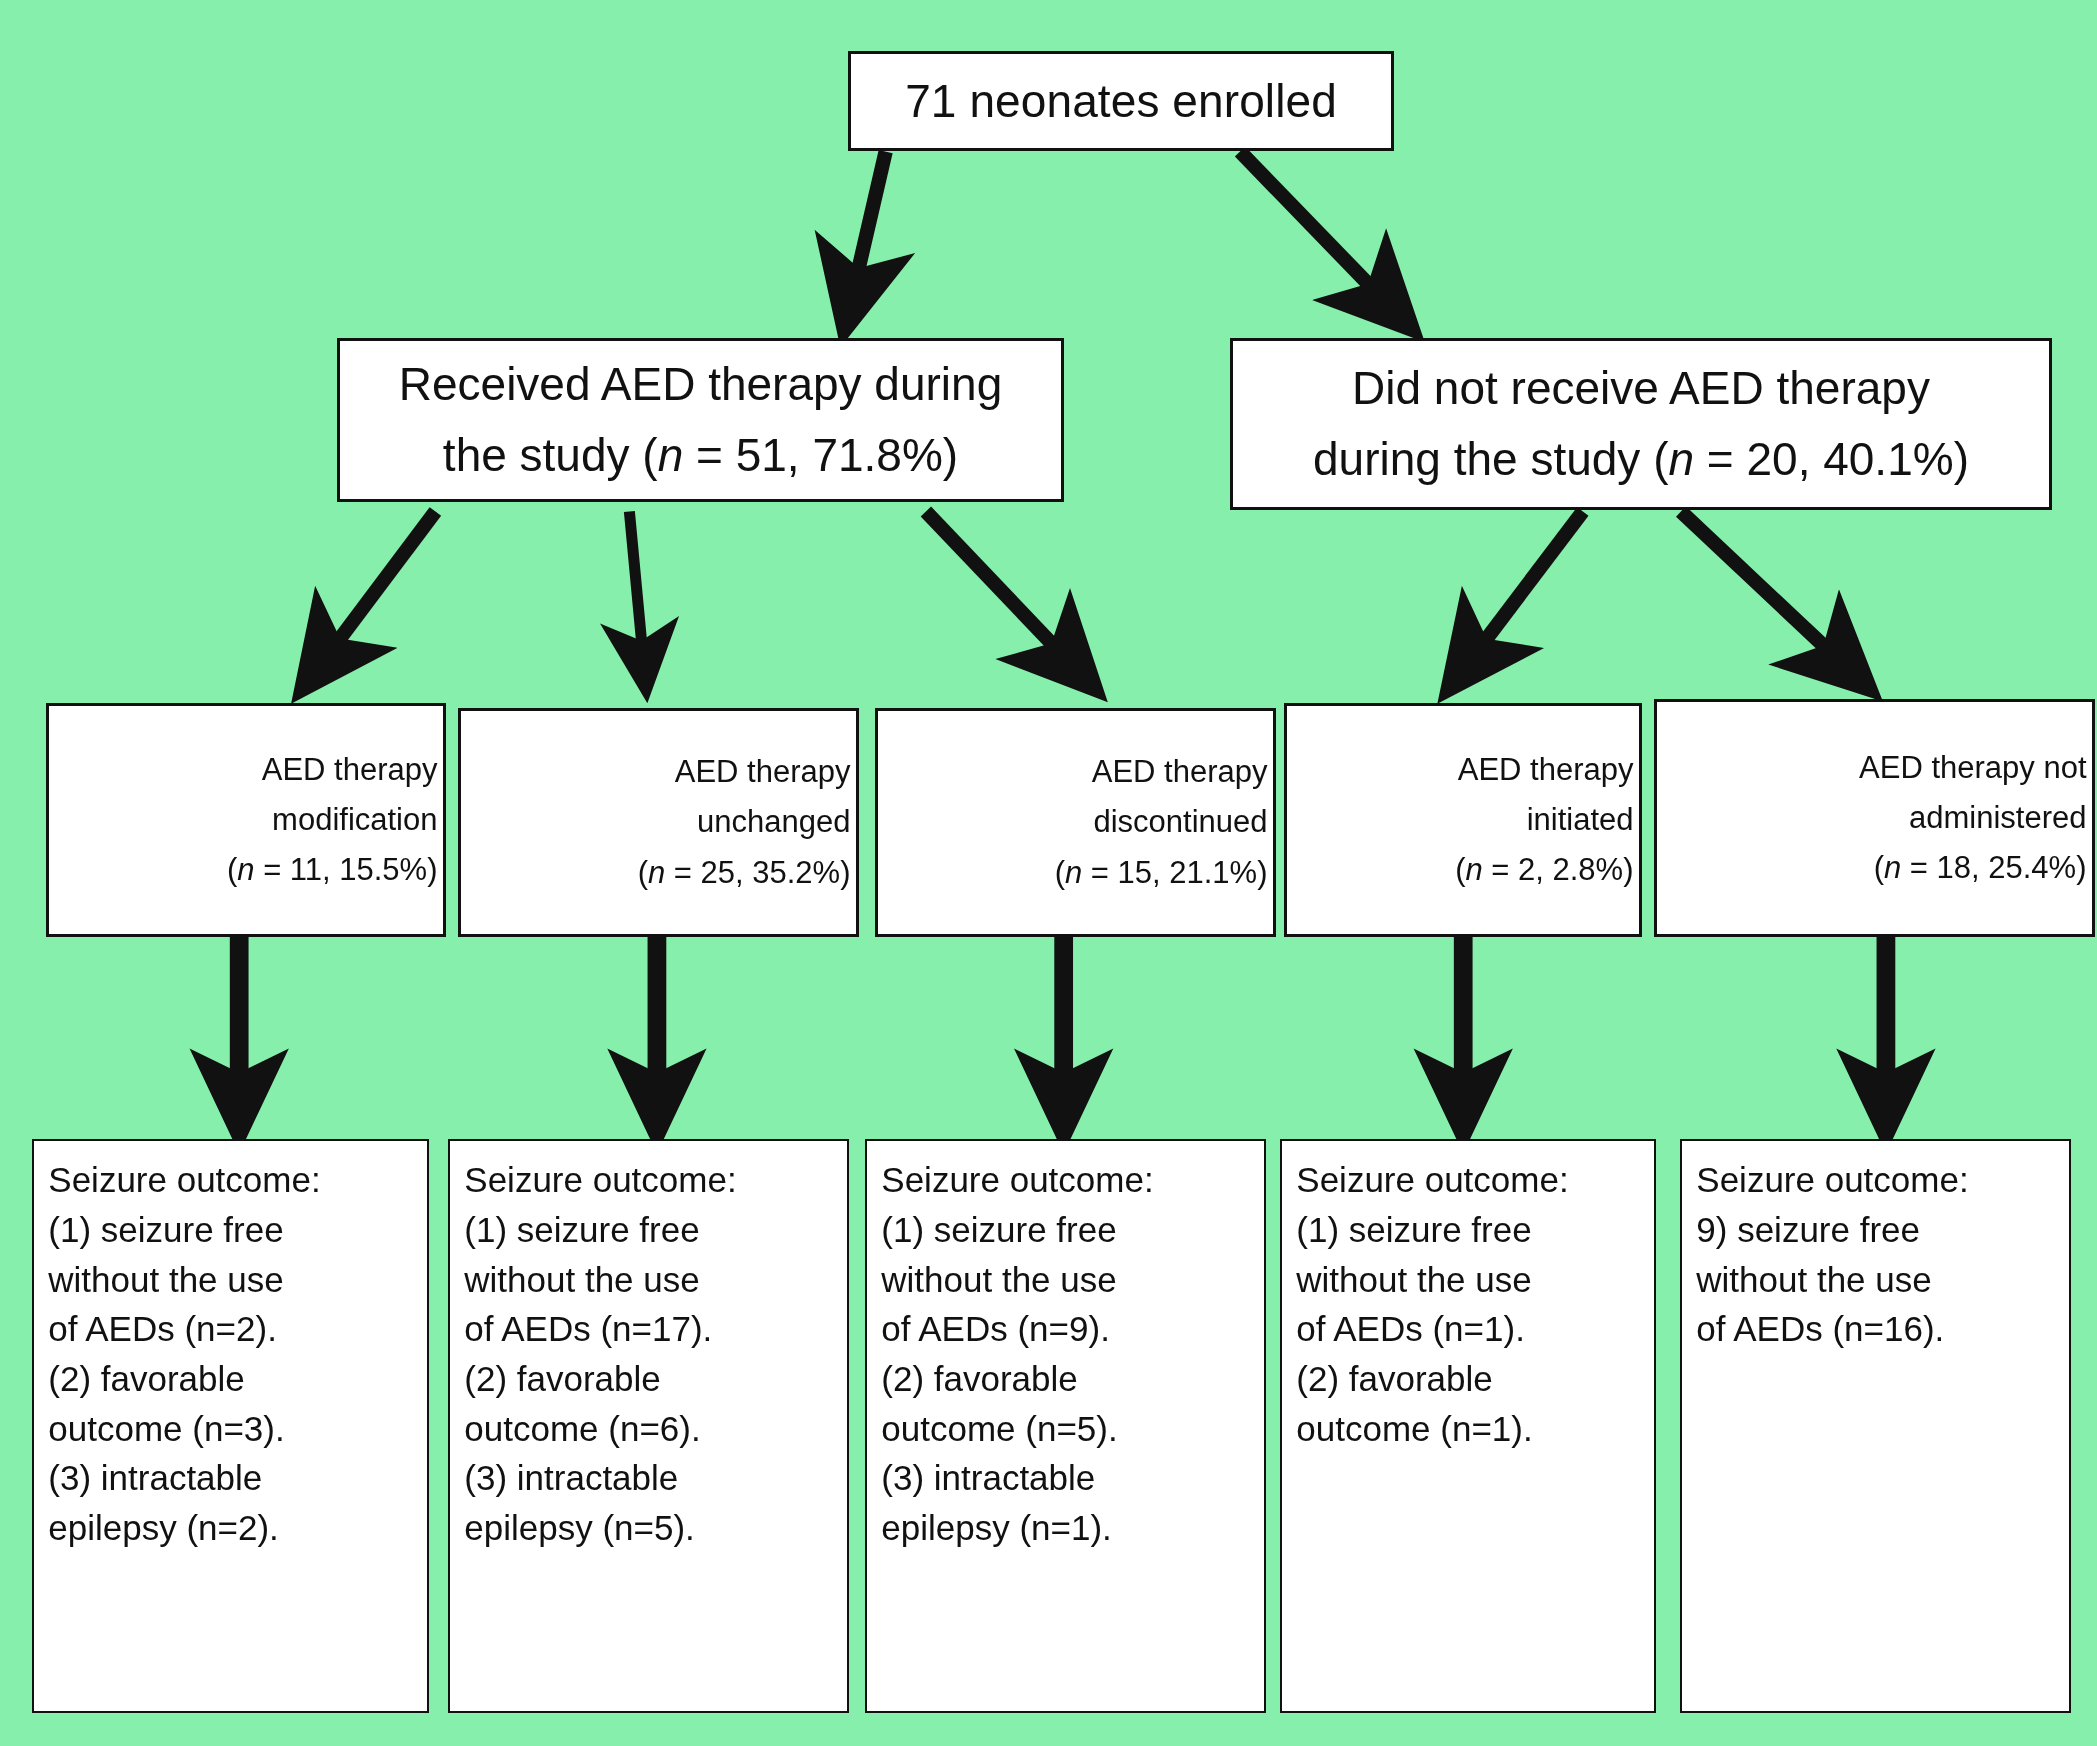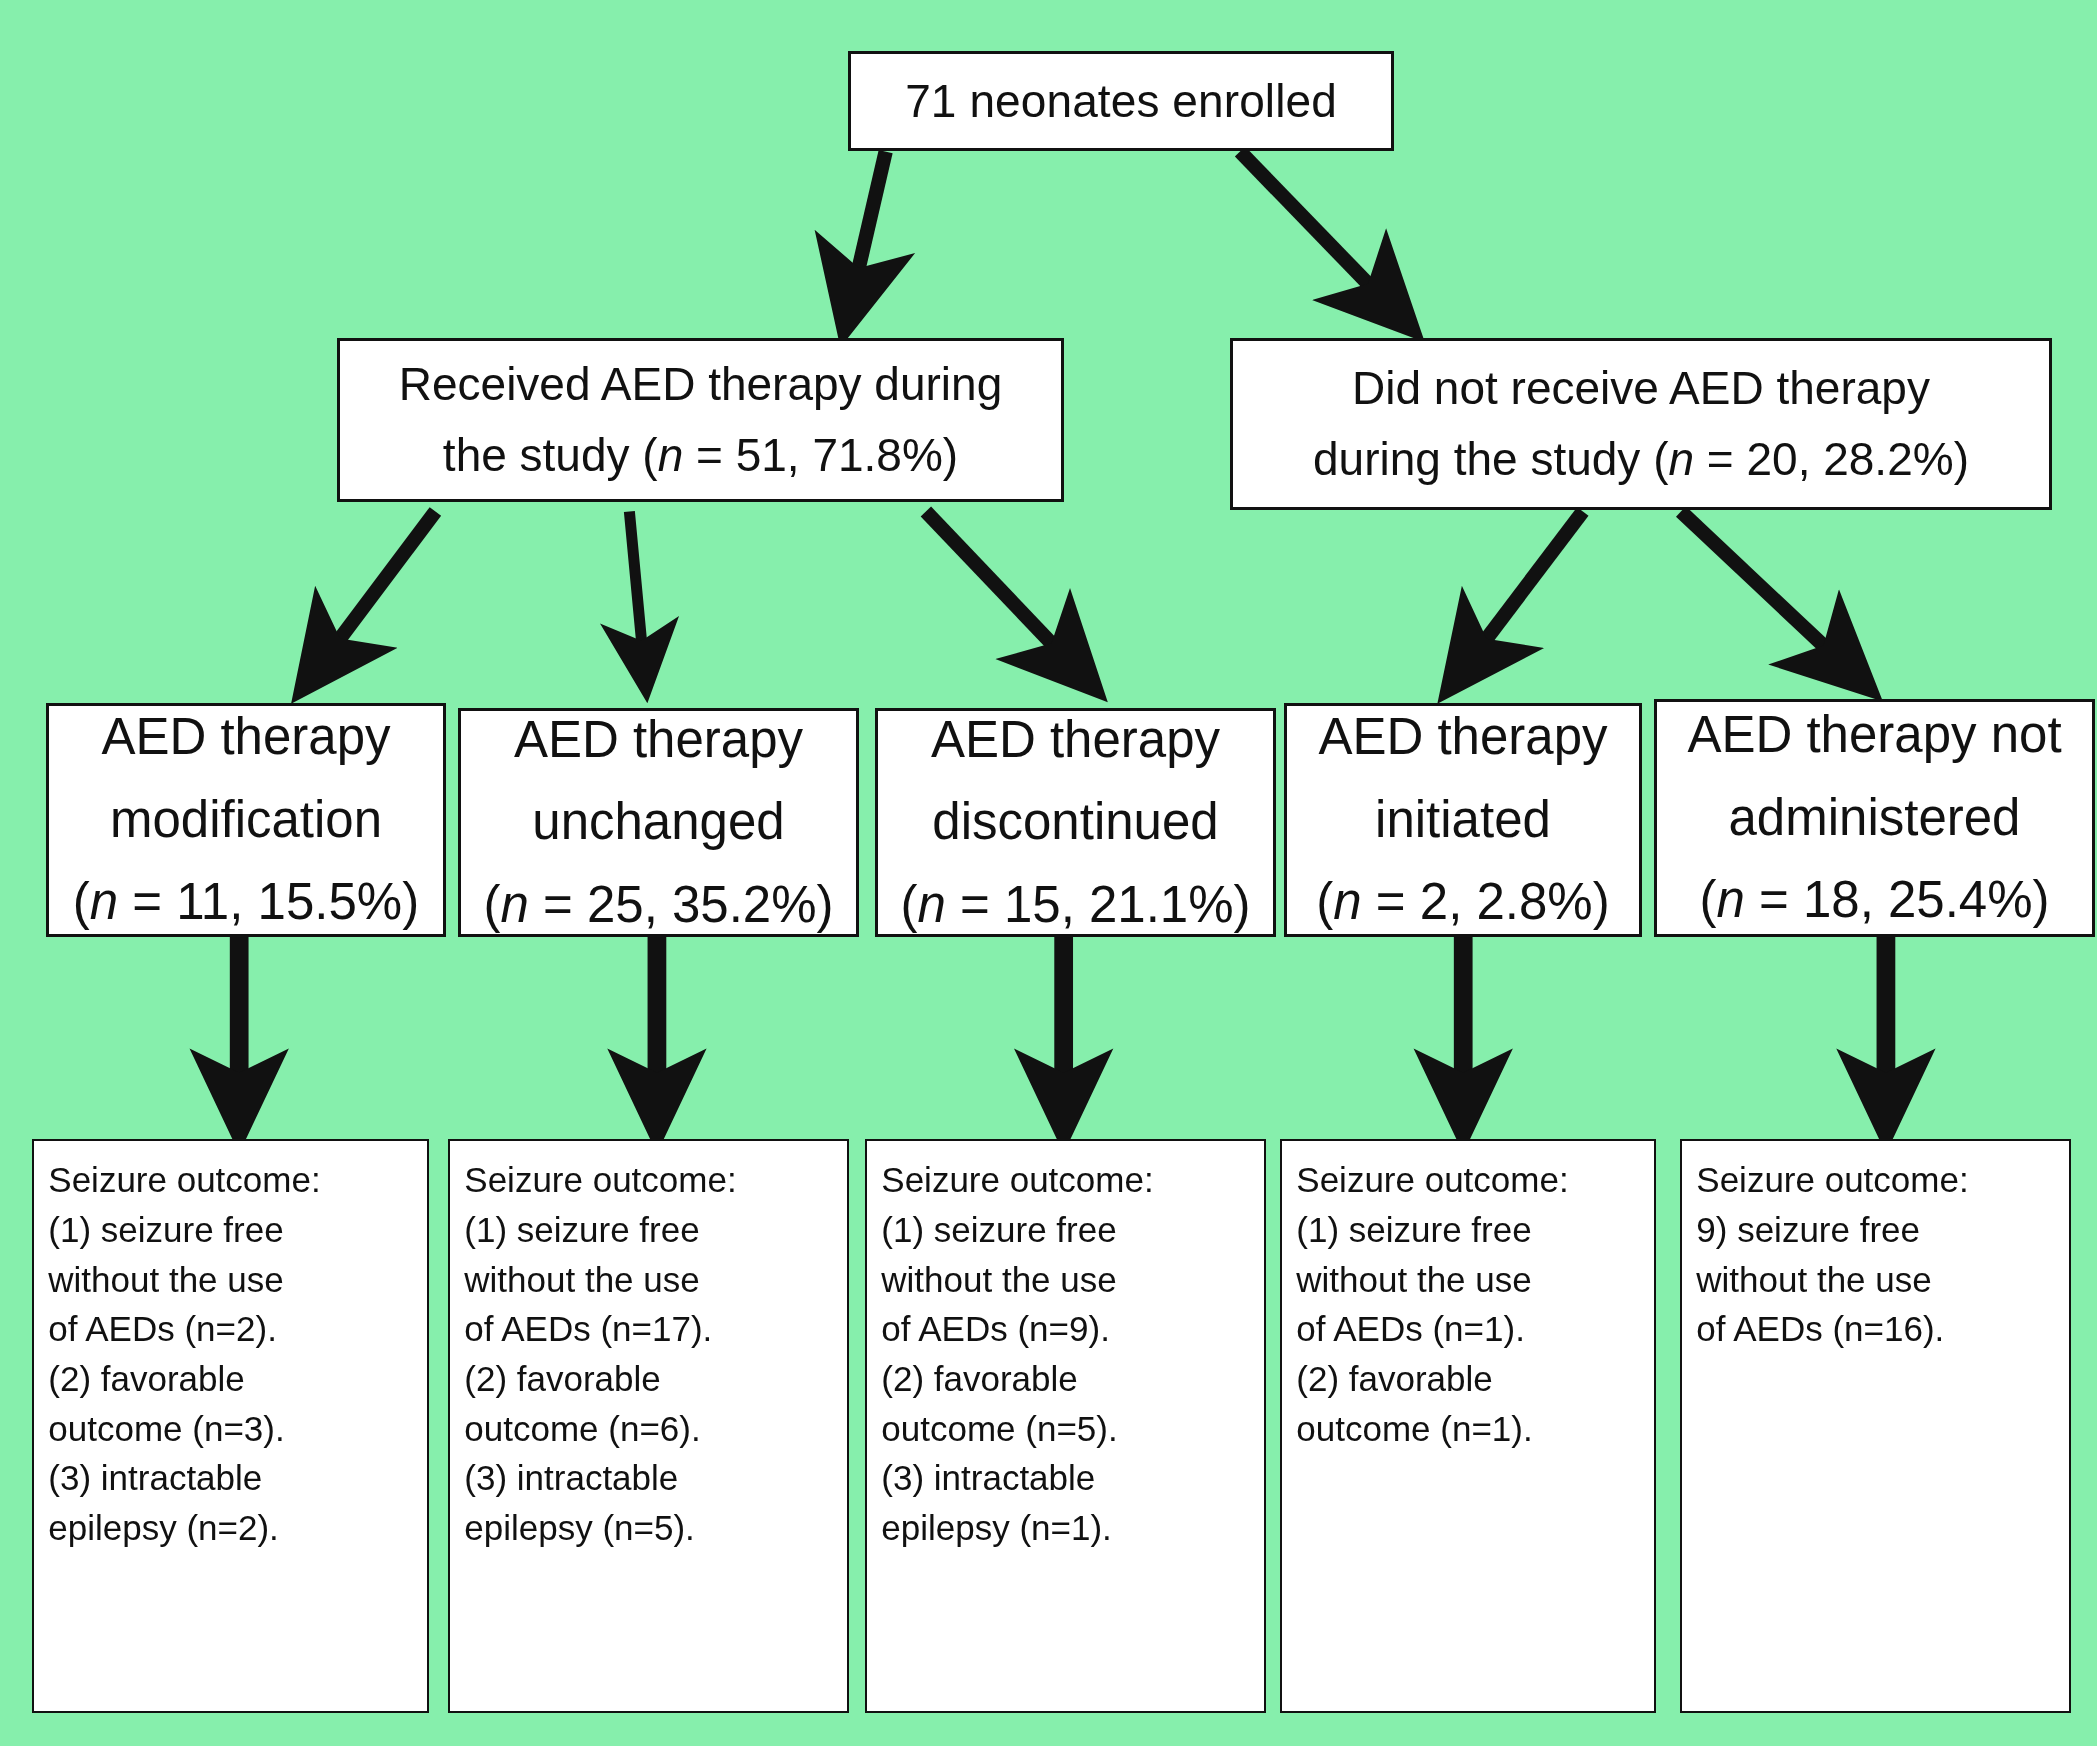--- a/index.html
+++ b/index.html
@@ -47,23 +47,24 @@
   }
   
   .lvl2 {
     font-size: 46px;
     line-height: 1.55;
     padding: 10px 14.3px;
   }
   .lvl2 .line { text-align: center; }
   
   .lvl3 {
-    font-size: 51px;
+    font-size: 31px;
     line-height: 1.62;
     padding: 7.7px 5.5px;
+    align-items: flex-end;
   }
   .lvl3 .line { text-align: center; }
   
   .lvl4 {
     justify-content: flex-start;
     align-items: flex-start;
     padding: 14.3px 12px 5.5px 14.3px;
     font-size: 35px;
     line-height: 1.42;
     border-width: 2.8px;
@@ -134,21 +135,21 @@
     <span class="line">71 neonates enrolled</span>
   </div>
 
   <div class="node lvl2" style="left:337px; top:338px; width:727px; height:164px;">
     <span class="line">Received AED therapy during</span>
     <span class="line"><span>the study (</span><span class="ital">n</span><span> = 51, 71.8%)</span></span>
   </div>
 
   <div class="node lvl2" style="left:1230px; top:338px; width:822px; height:172px;">
     <span class="line">Did not receive AED therapy</span>
-    <span class="line"><span>during the study (</span><span class="ital">n</span><span> = 20, 28.2%)</span></span>
+    <span class="line"><span>during the study (</span><span class="ital">n</span><span> = 20, 40.1%)</span></span>
   </div>
 
   <div class="node lvl3" style="left:46px; top:703px; width:400px; height:234px;">
     <span class="line">AED therapy</span>
     <span class="line">modification</span>
     <span class="line"><span>(</span><span class="ital">n</span><span> = 11, 15.5%)</span></span>
   </div>
 
   <div class="node lvl3" style="left:458px; top:708px; width:401px; height:229px;">
     <span class="line">AED therapy</span>

